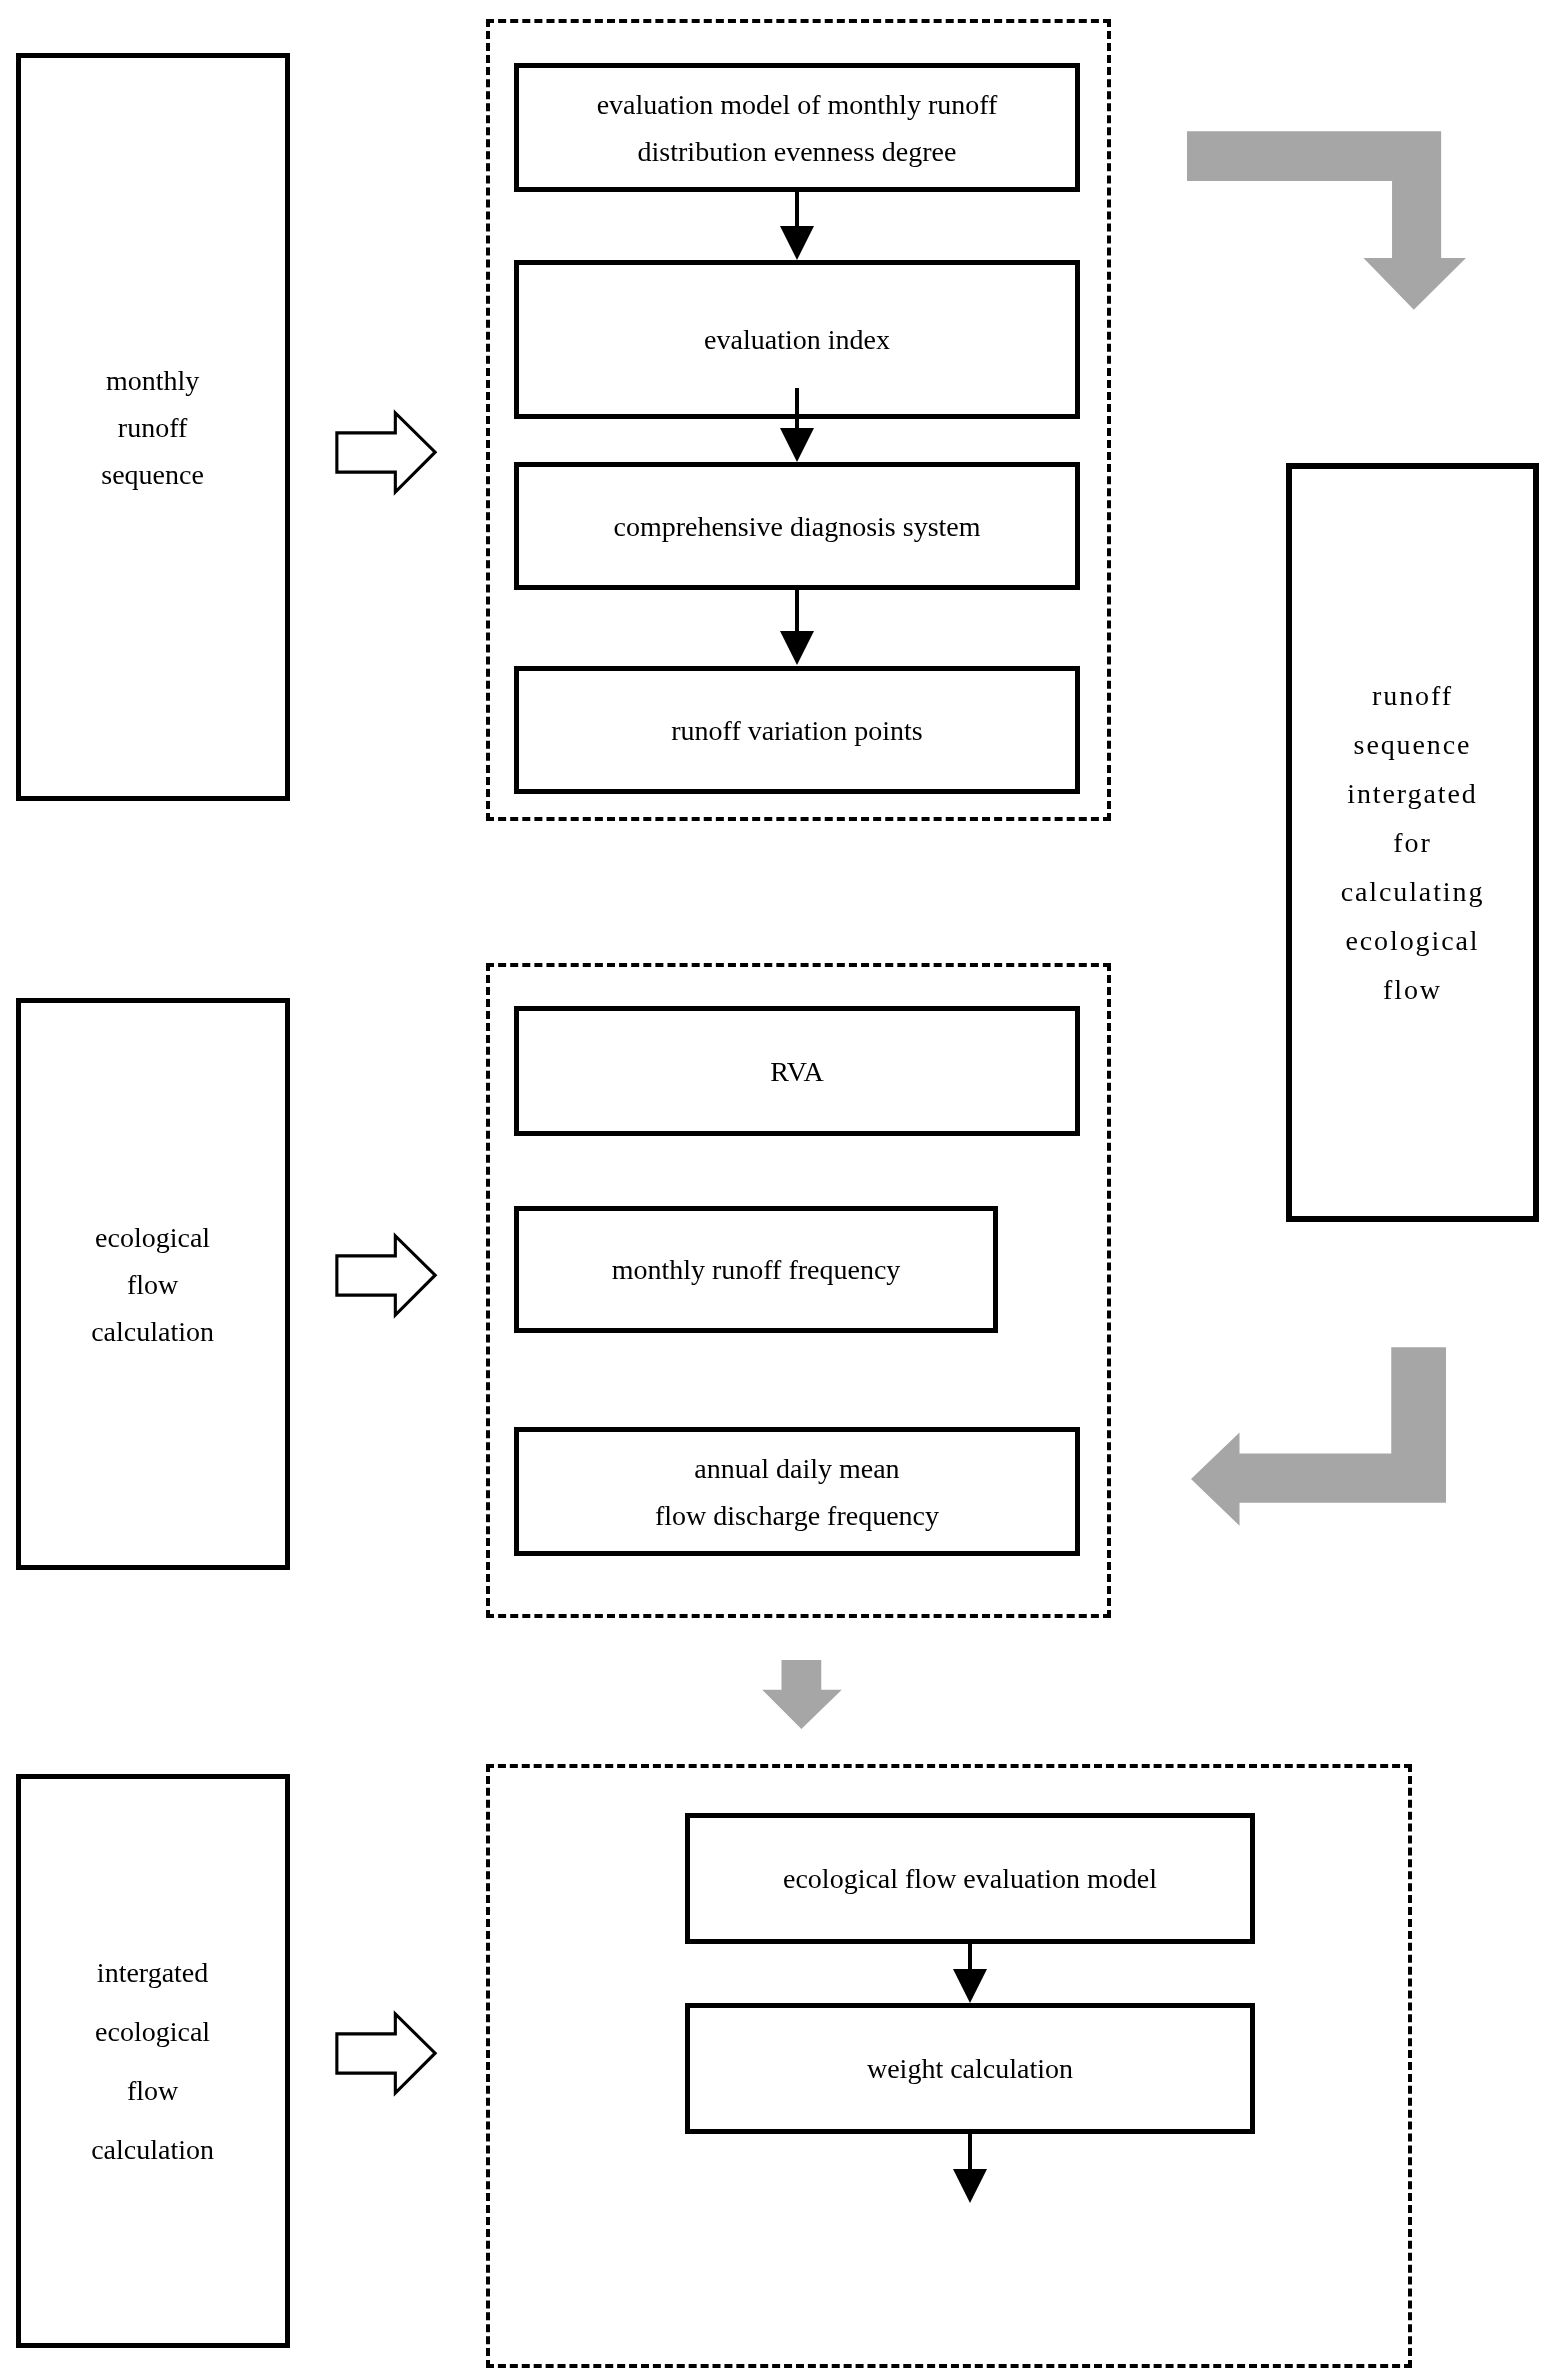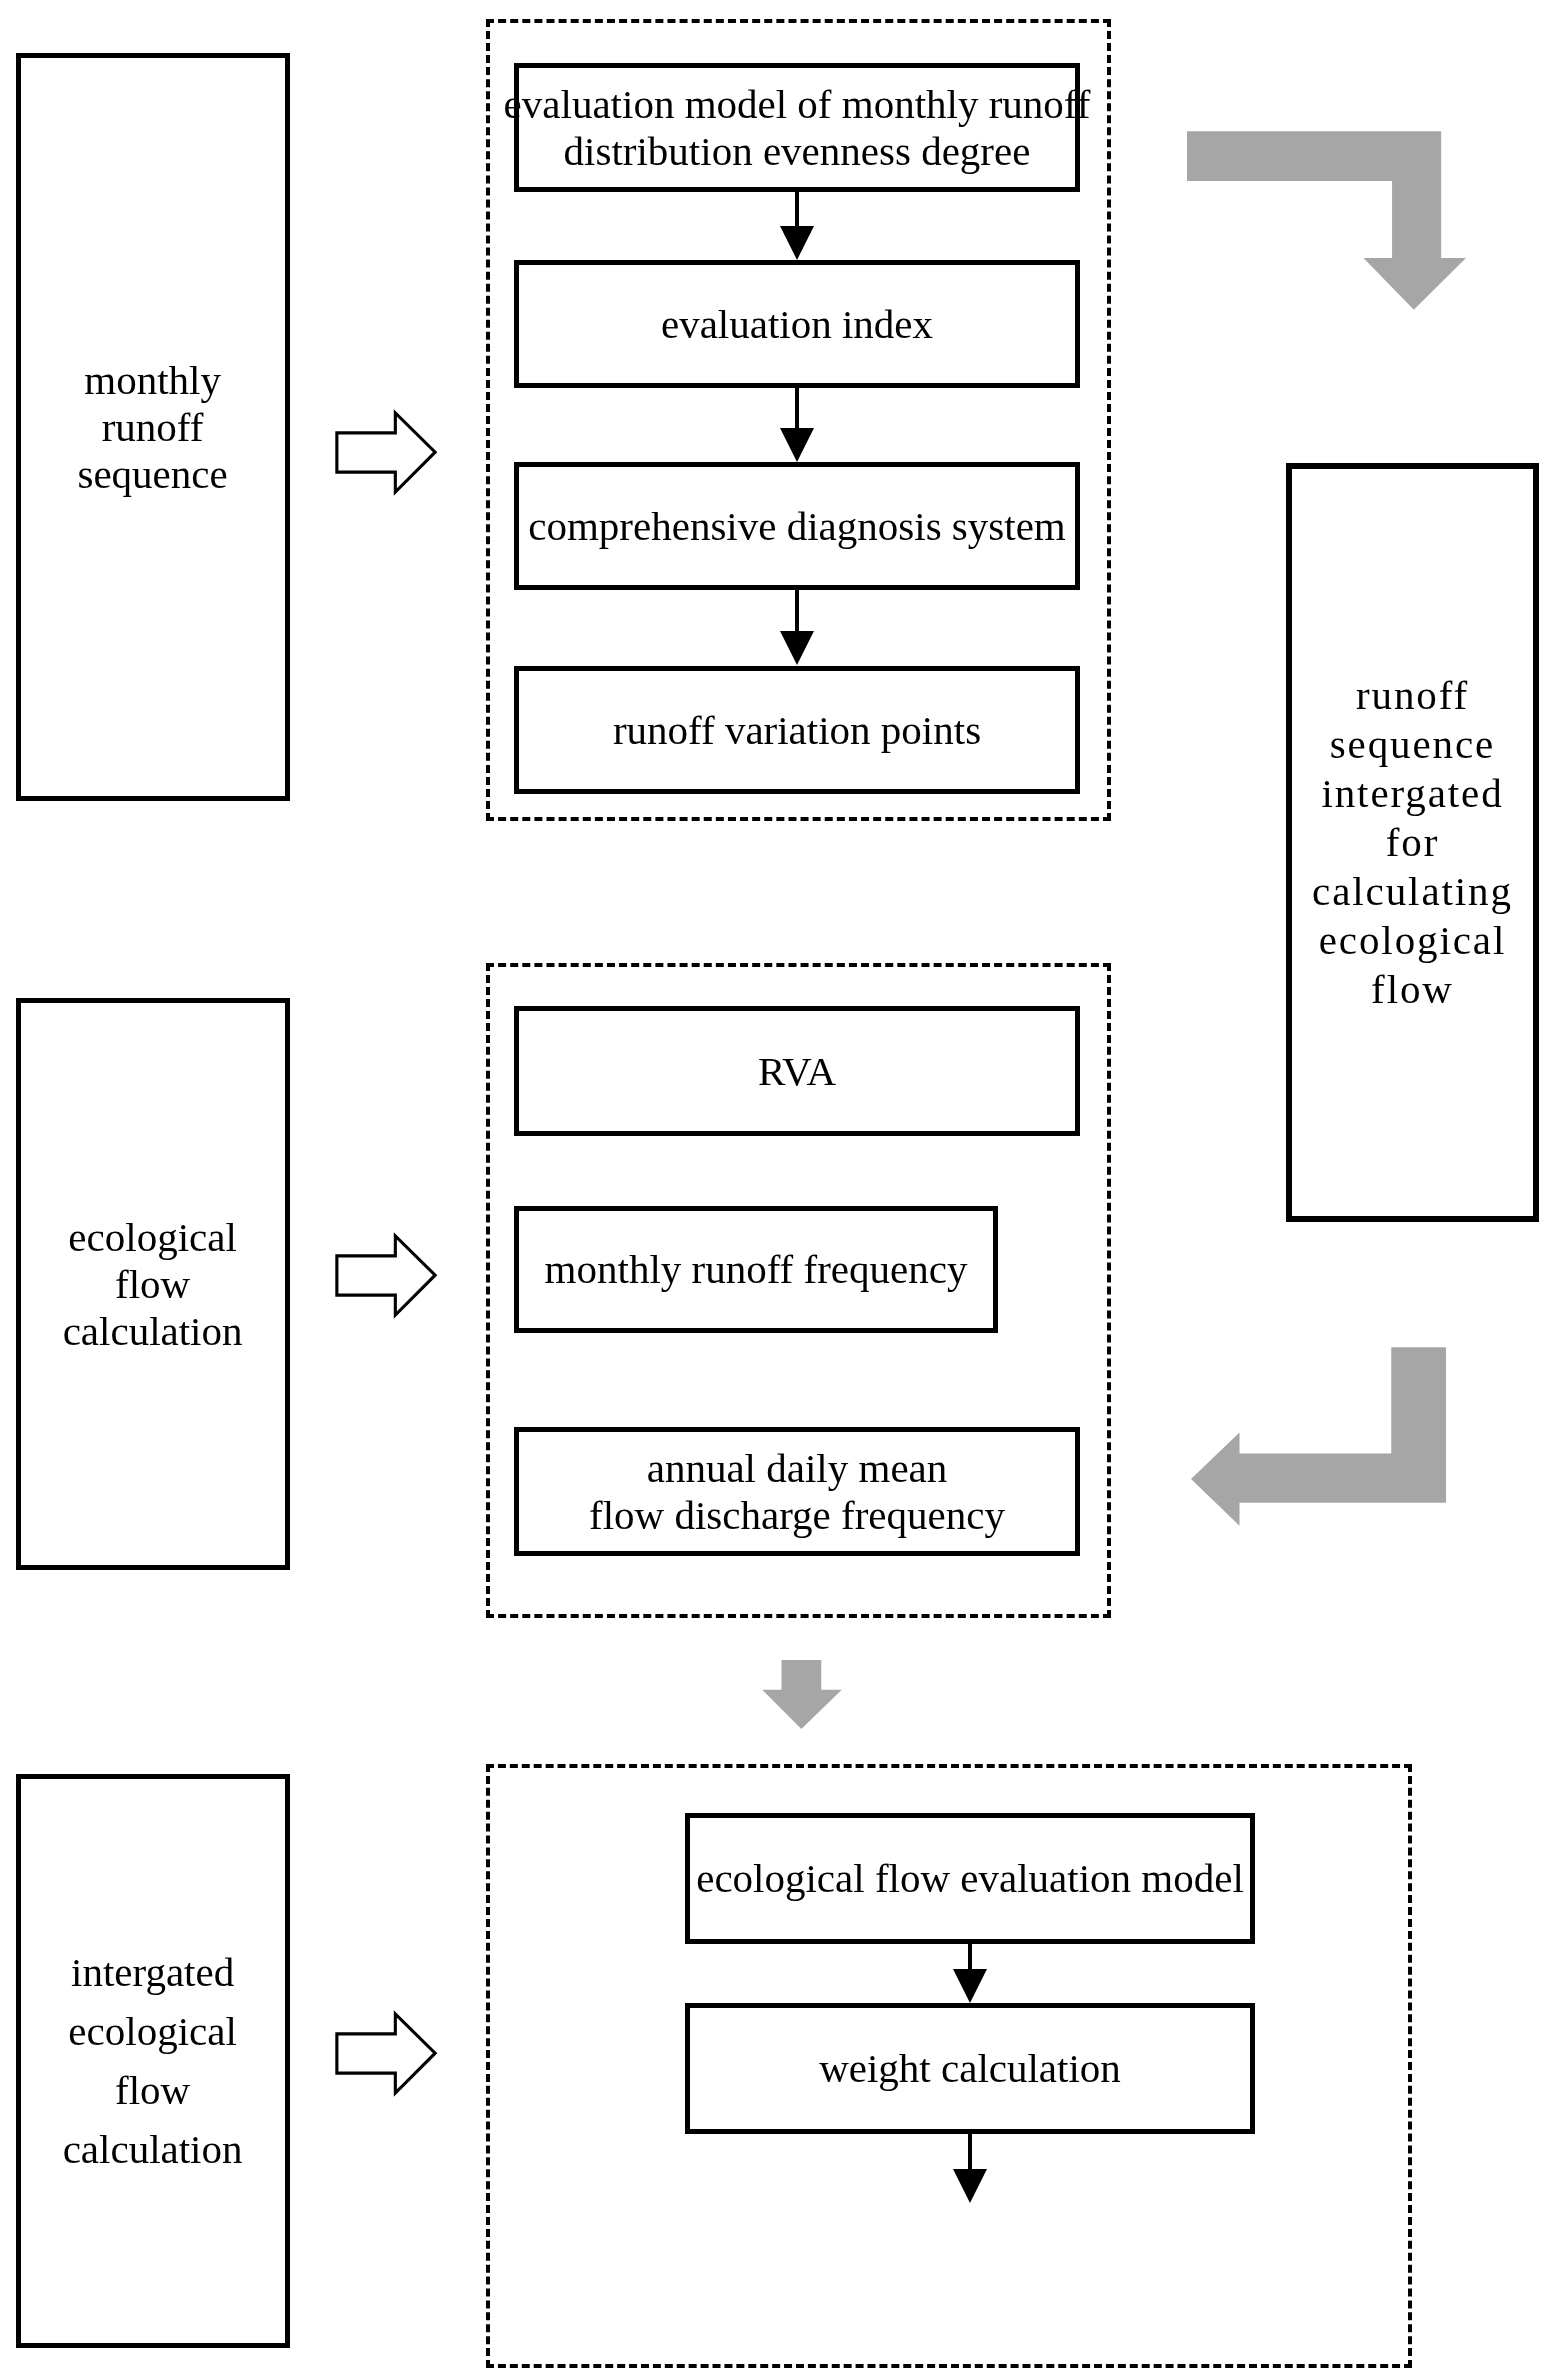--- a/index.html
+++ b/index.html
@@ -14,21 +14,21 @@
   .box{
     position:absolute;
     box-sizing:border-box;
     border:5px solid #000;
     background:#fff;
     display:flex;
     flex-direction:column;
     align-items:center;
     justify-content:center;
     text-align:center;
-    font-size:41px;
+    font-size:28px;
     line-height:47px;
   }
   .box span{display:block;white-space:nowrap;}
   .right-tall{
     border-width:6.2px;
     letter-spacing:1.9px;
     line-height:49px;
   }
   .dashed{
     position:absolute;
@@ -91,21 +91,21 @@
   <div class="box" style="left:514px;top:63px;width:566px;height:129px;">
     <span>evaluation model of monthly runoff</span>
     <span>distribution evenness degree</span>
   </div>
 
   <div class="barrow" style="left:780px;top:192px;height:68px;">
     <div class="stem"></div>
     <div class="head"></div>
   </div>
 
-  <div class="box" style="left:514px;top:260px;width:566px;height:128px;">
+  <div class="box" style="left:514px;top:260px;width:566px;height:159px;">
     <span>evaluation index</span>
   </div>
 
   <div class="barrow" style="left:780px;top:388px;height:74px;">
     <div class="stem"></div>
     <div class="head"></div>
   </div>
 
   <div class="box" style="left:514px;top:462px;width:566px;height:128px;font-family:Liberation Serif, serif;">
     <span>comprehensive diagnosis system</span>

